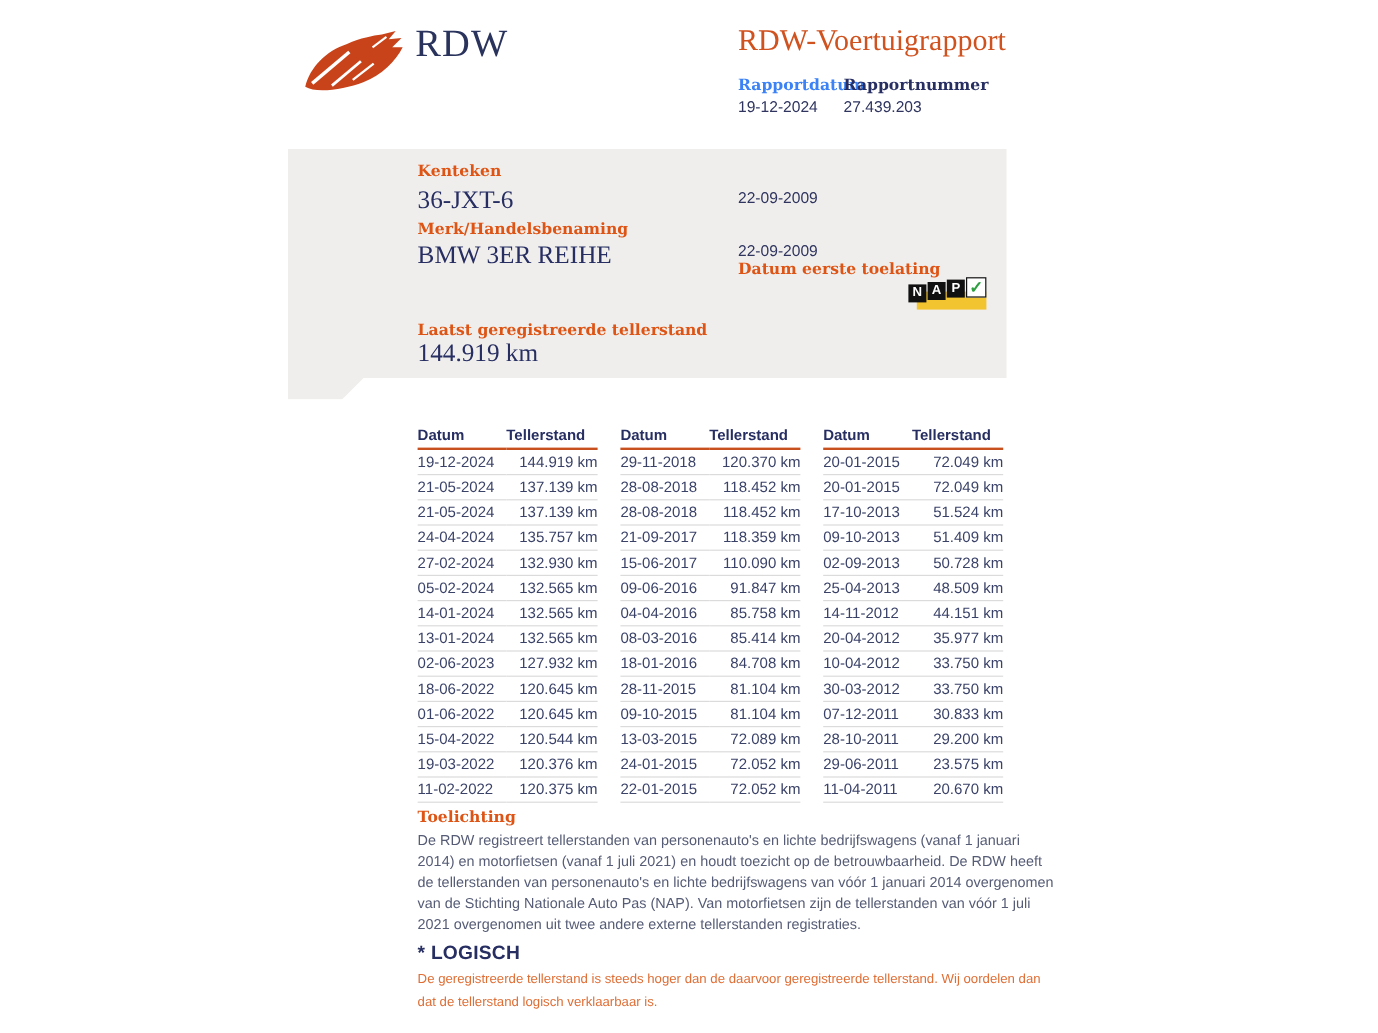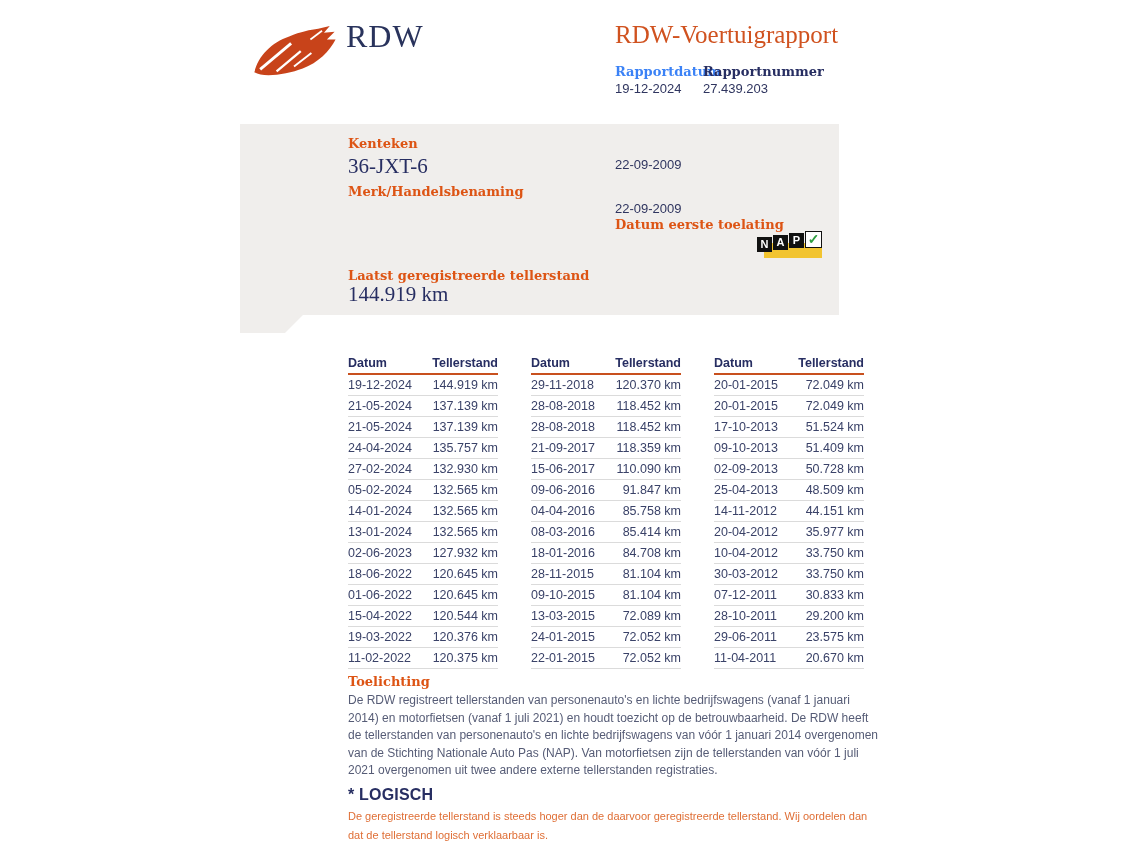--- a/index.html
+++ b/index.html
@@ -65,28 +65,28 @@
   #nap-p{left:32px;top:3px;}
   #nap-check{
     position:absolute;left:48px;top:1px;width:15px;height:15px;background:#ffffff;
     border:1px solid #111111;color:#2F9E41;font-size:14px;font-weight:bold;
     text-align:center;line-height:15px;
   }
 
   
   #tellerstanden{position:absolute;left:348px;top:356px;width:516px;}
   #tellerstanden-title{color:#DD5414;margin-bottom:8px;}
-  #table-groups{display:flex;gap:33px;}
+  #table-groups{display:flex;gap:19px;}
   .tgroup{width:150px;}
   .tgroup table{width:150px;border-collapse:collapse;font-size:12.5px;color:#3A4268;}
   .tgroup th{
     text-align:left;font-size:12.5px;color:#272E62;
     border-bottom:2px solid #C8501E;padding:0 0 3px 0;
   }
-  .tgroup th.val{text-align:right;}
+  .tgroup th.val{text-align:left;}
   .tgroup td{border-bottom:1px solid #DBDBDB;padding:3px 0;}
   .tgroup td.val{text-align:right;}
 
   
   #toelichting-title{position:absolute;left:348px;top:674px;color:#DD5414;}
   #toelichting-text{
     position:absolute;left:348px;top:692px;width:532px;
     font-size:12px;line-height:17.5px;color:#565C76;
   }
   #logisch-title{
@@ -115,20 +115,21 @@
   <div id="report-title">RDW-Voertuigrapport</div>
   <div id="report-date-label" class="slab">Rapportdatum</div>
   <div id="report-number-label" class="slab">Rapportnummer</div>
   <div id="report-date">19-12-2024</div>
   <div id="report-number">27.439.203</div>
 
   <div id="vehicle-panel">
     <div id="kenteken-label" class="panel-label slab">Kenteken</div>
     <div id="kenteken-value" class="panel-value-serif">36-JXT-6</div>
     <div id="merk-label" class="panel-label slab">Merk/Handelsbenaming</div>
+    <div id="merk-value" class="panel-value-serif">BMW 3ER REIHE</div>
     <div id="tellerstand-label" class="panel-label slab">Laatst geregistreerde tellerstand</div>
     <div id="tellerstand-value" class="panel-value-serif">144.919 km</div>
 
     <div id="afgifte-value" class="panel-value-sans">22-09-2009</div>
     <div id="toelating-label" class="panel-label slab">Datum eerste toelating</div>
     <div id="toelating-value" class="panel-value-sans">22-09-2009</div>
 
 
     <div id="nap-logo">
       <div id="nap-yellow"></div>

